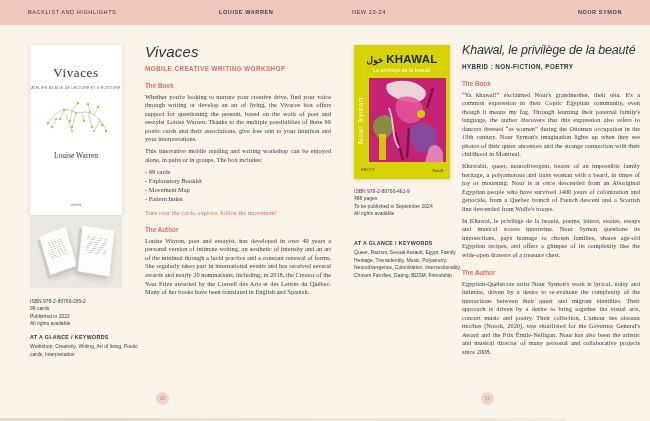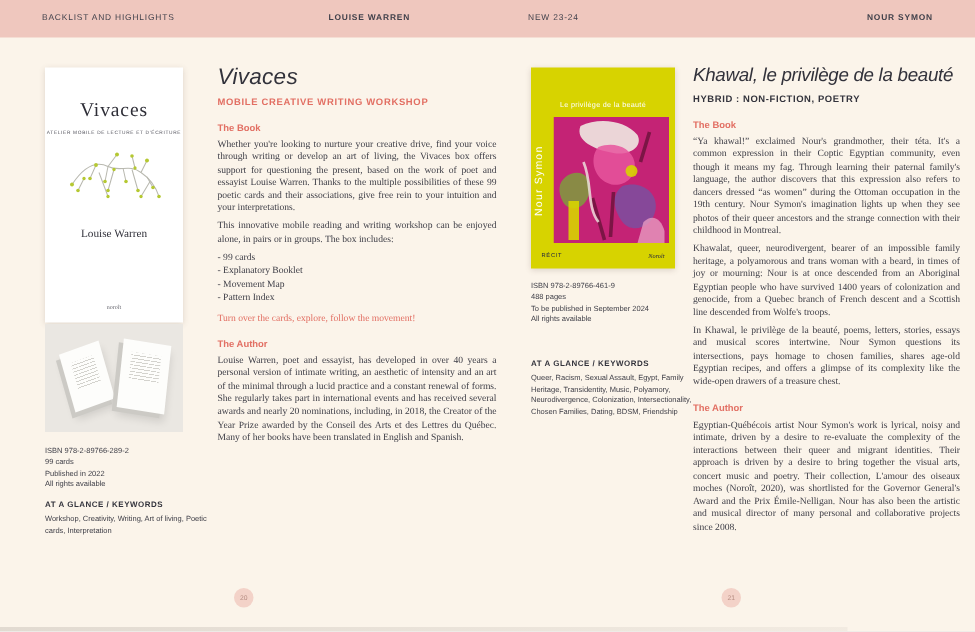--- a/index.html
+++ b/index.html
@@ -222,20 +222,24 @@
   <div class="meta meta-left">
     <div>ISBN 978-2-89766-289-2</div>
     <div>99 cards</div>
     <div>Published in 2022</div>
     <div>All rights available</div>
   </div>
   <div class="kw-head kw-head-left">AT A GLANCE / KEYWORDS</div>
   <div class="kw-text kw-text-left">Workshop, Creativity, Writing, Art of living, Poetic cards, Interpretation</div>
 
   <div class="cover-kha">
+    <div class="kh-toprow">
+      <span class="kh-arabic">خول</span>
+      <span class="kh-title">KHAWAL</span>
+    </div>
     <div class="kh-sub">Le privilège de la beauté</div>
     <div class="kh-author">Nour Symon</div>
     <svg class="kh-paint" width="77" height="84" viewBox="0 0 77 84">
       <rect x="0" y="0" width="77" height="84" fill="#c42375"></rect>
       <path d="M18 6 C30 0, 48 2, 56 12 C60 20, 50 26, 40 24 C28 22, 14 16, 18 6" fill="#f0e9e2" opacity="0.9"></path>
       <path d="M30 20 C40 16, 52 20, 54 30 C 56 42, 44 48, 36 44 C 26 40, 24 26, 30 20" fill="#e8559e" opacity="0.85"></path>
       <path d="M8 40 C16 34, 26 38, 24 50 C22 62, 10 64, 6 56 C3 50, 3 44, 8 40" fill="#7aa43a" opacity="0.8"></path>
       <path d="M46 46 C58 42, 70 50, 68 62 C66 74, 52 78, 46 70 C40 62, 38 52, 46 46" fill="#7b4fa0" opacity="0.85"></path>
       <rect x="10" y="56" width="7" height="26" fill="#d8d400" opacity="0.9"></rect>
       <path d="M26 54 L34 82 M40 50 L38 80 M58 30 L64 10" stroke="#5d1030" stroke-width="2.4" fill="none" opacity="0.7"></path>

